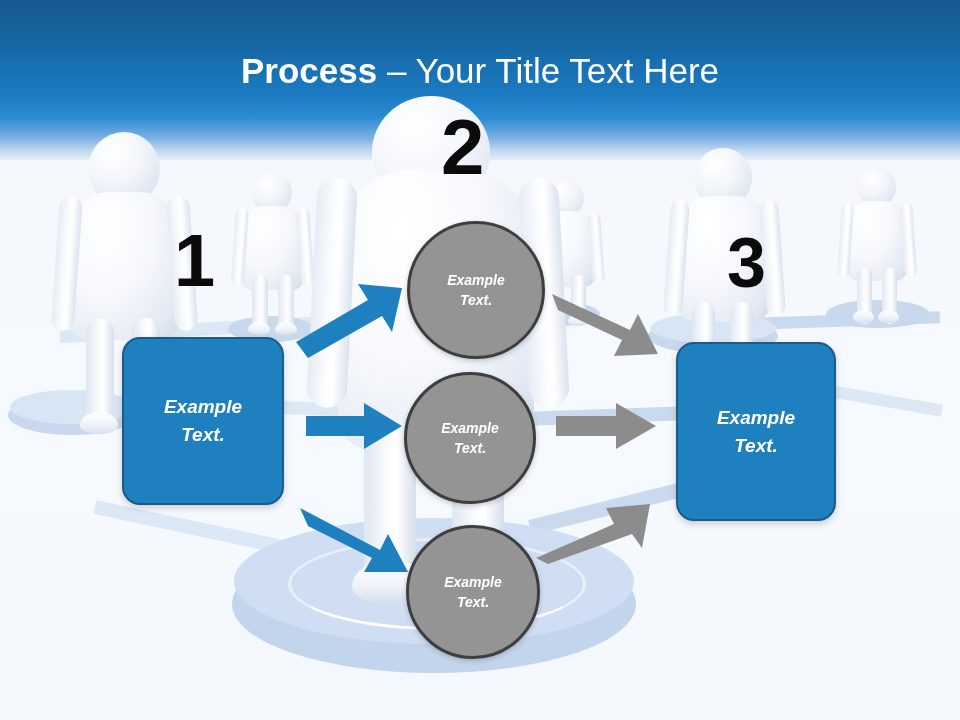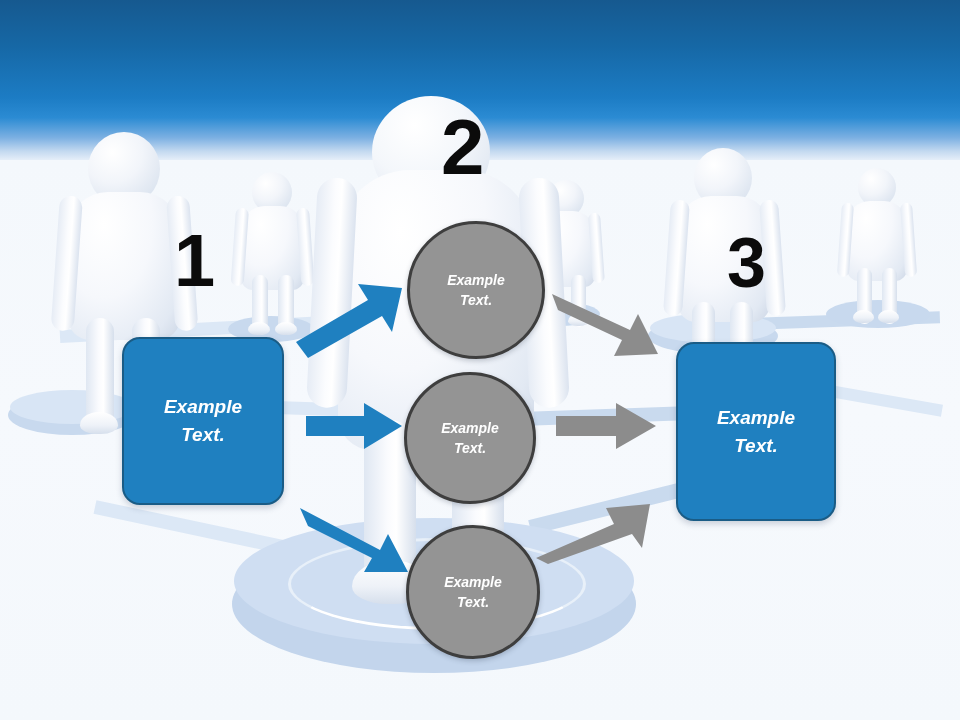--- a/index.html
+++ b/index.html
@@ -311,14 +311,17 @@
     </div>
   </div>
 
   <div class="gray-circle" style="left:406px; top:525px; width:128px; height:128px;">
     <div>
       <div>Example</div>
       <div>Text.</div>
     </div>
   </div>
 
+  <div class="title">
+    <span class="strong">Process</span><span class="light"> – </span><span class="light">Your Title Text Here</span>
+  </div>
 
 </div>
 
 </body></html>

